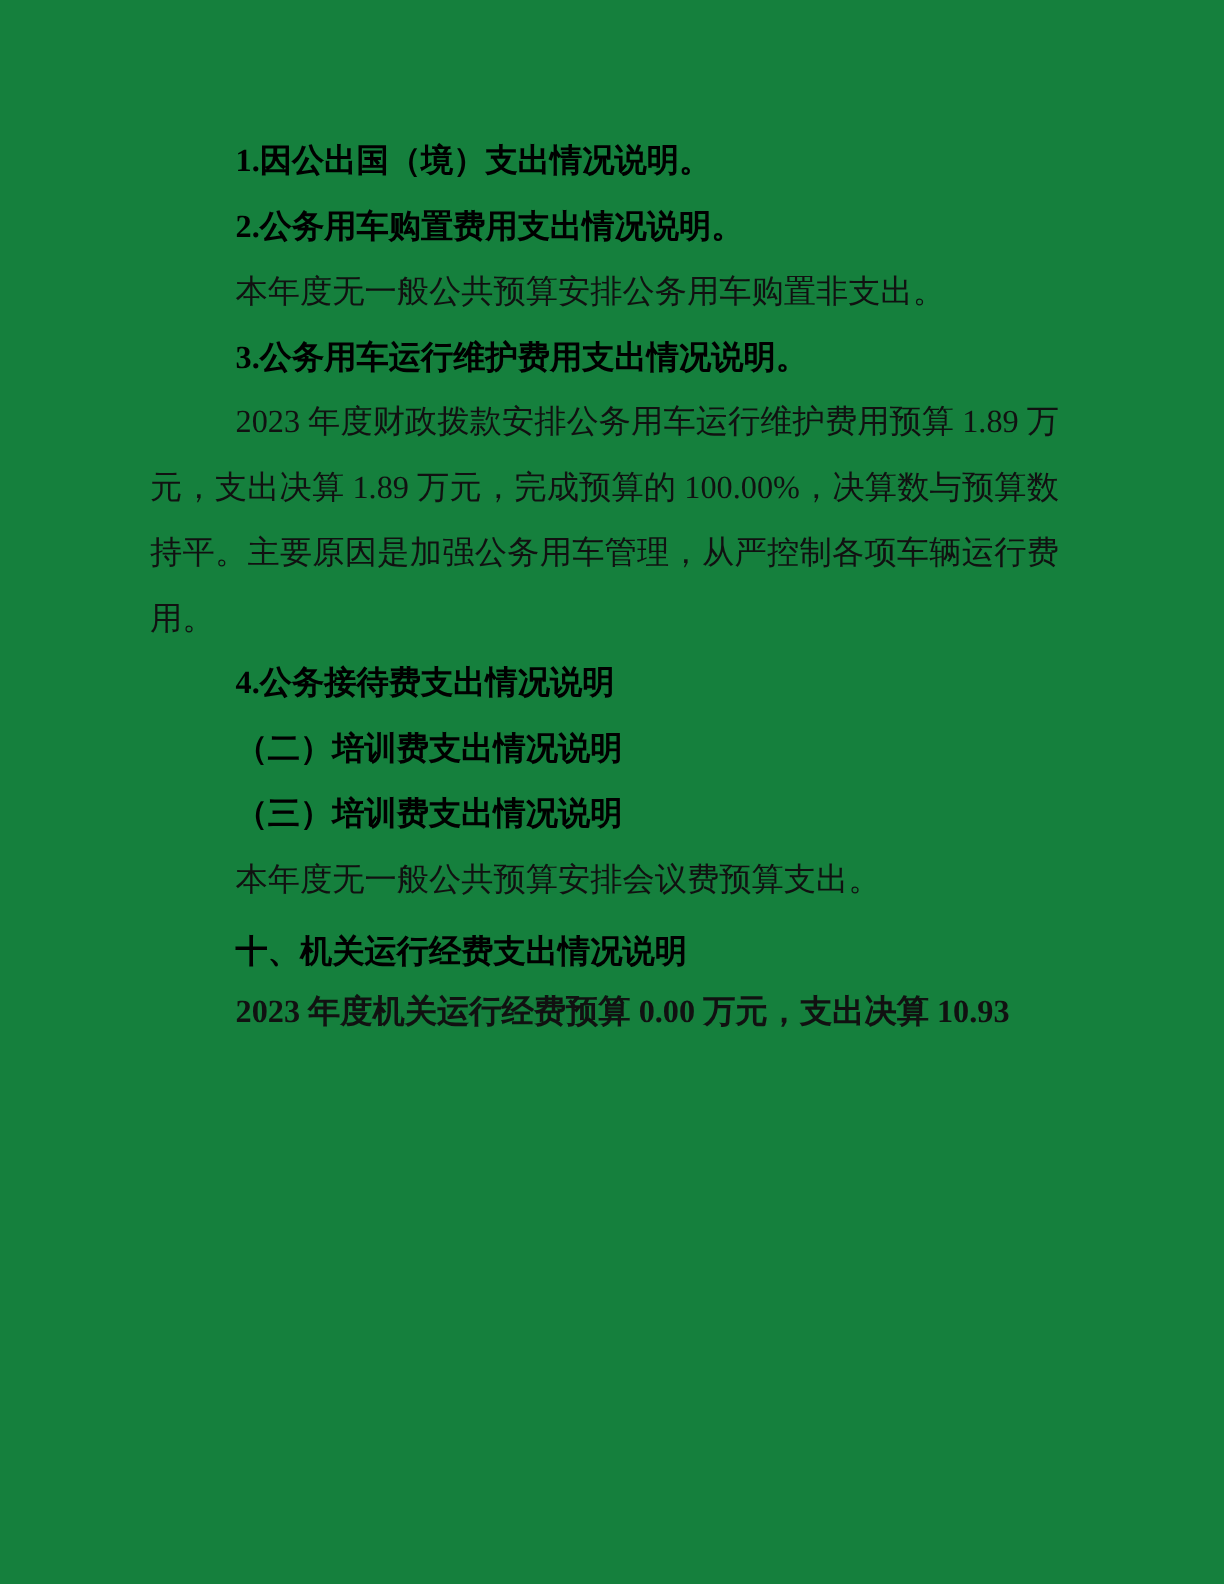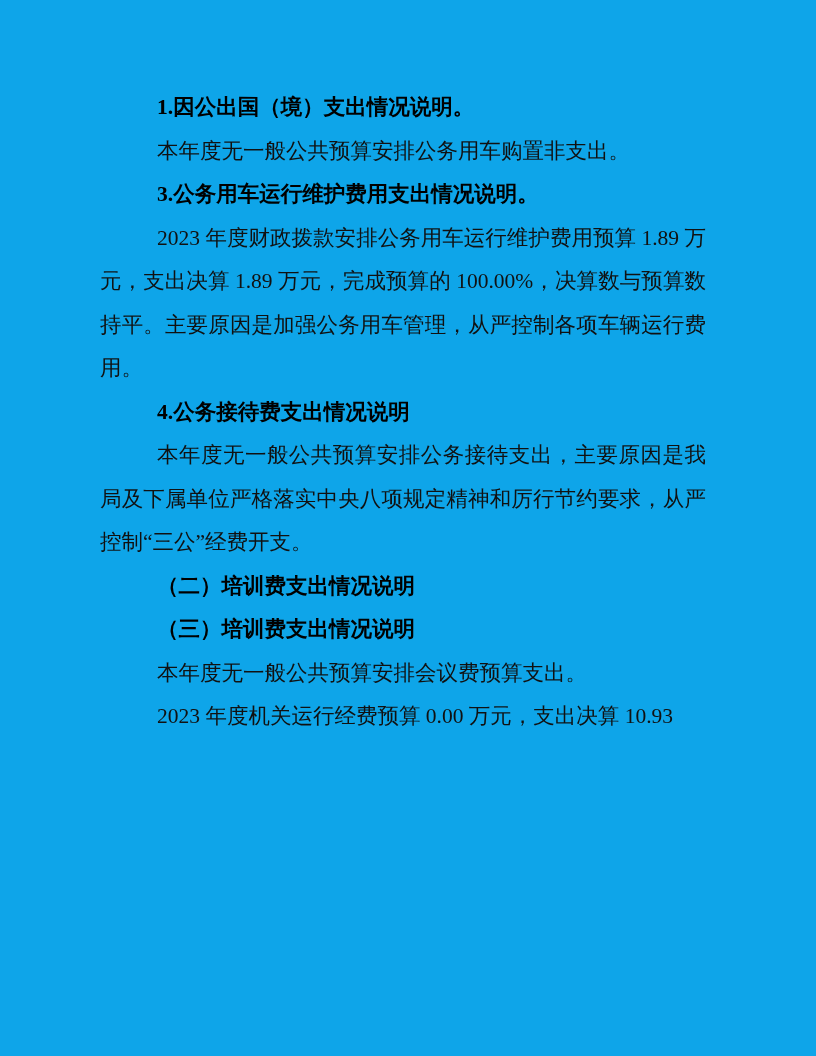--- a/index.html
+++ b/index.html
@@ -4,21 +4,21 @@
 <style>
   html, body {
     margin: 0;
     padding: 0;
     background: #ffffff;
   }
   .page {
     position: relative;
     width: 816px;
     height: 1056px;
-    background: #0ea5e9;
+    background: #15803d;
     overflow: hidden;
   }
   .doc-body {
     position: absolute;
     left: 100px;
     top: 86px;
     width: 606px;
     color: #111111;
     font-family: "Liberation Serif", "DejaVu Serif", serif;
     font-size: 21.5px;
@@ -48,23 +48,24 @@
     margin-top: -4px;
     font-weight: bold;
   }
 </style>
 </head>
 <body>
 
 <div class="page">
   <div class="doc-body">
       <p class="heading3">1.因公出国（境）支出情况说明。</p>
+      <p class="heading3">2.公务用车购置费用支出情况说明。</p>
       <p class="paragraph">本年度无一般公共预算安排公务用车购置非支出。</p>
       <p class="heading3">3.公务用车运行维护费用支出情况说明。</p>
       <p class="paragraph">2023 年度财政拨款安排公务用车运行维护费用预算 1.89 万元，支出决算 1.89 万元，完成预算的 100.00%，决算数与预算数持平。主要原因是加强公务用车管理，从严控制各项车辆运行费用。</p>
       <p class="heading3">4.公务接待费支出情况说明</p>
-      <p class="paragraph">本年度无一般公共预算安排公务接待支出，主要原因是我局及下属单位严格落实中央八项规定精神和厉行节约要求，从严控制“三公”经费开支。</p>
       <p class="heading2">（二）培训费支出情况说明</p>
       <p class="heading2">（三）培训费支出情况说明</p>
       <p class="paragraph">本年度无一般公共预算安排会议费预算支出。</p>
+      <p class="heading1">十、机关运行经费支出情况说明</p>
       <p class="paragraph">2023 年度机关运行经费预算 0.00 万元，支出决算 10.93</p>
     </div>
 </div>
 
 </body></html>

